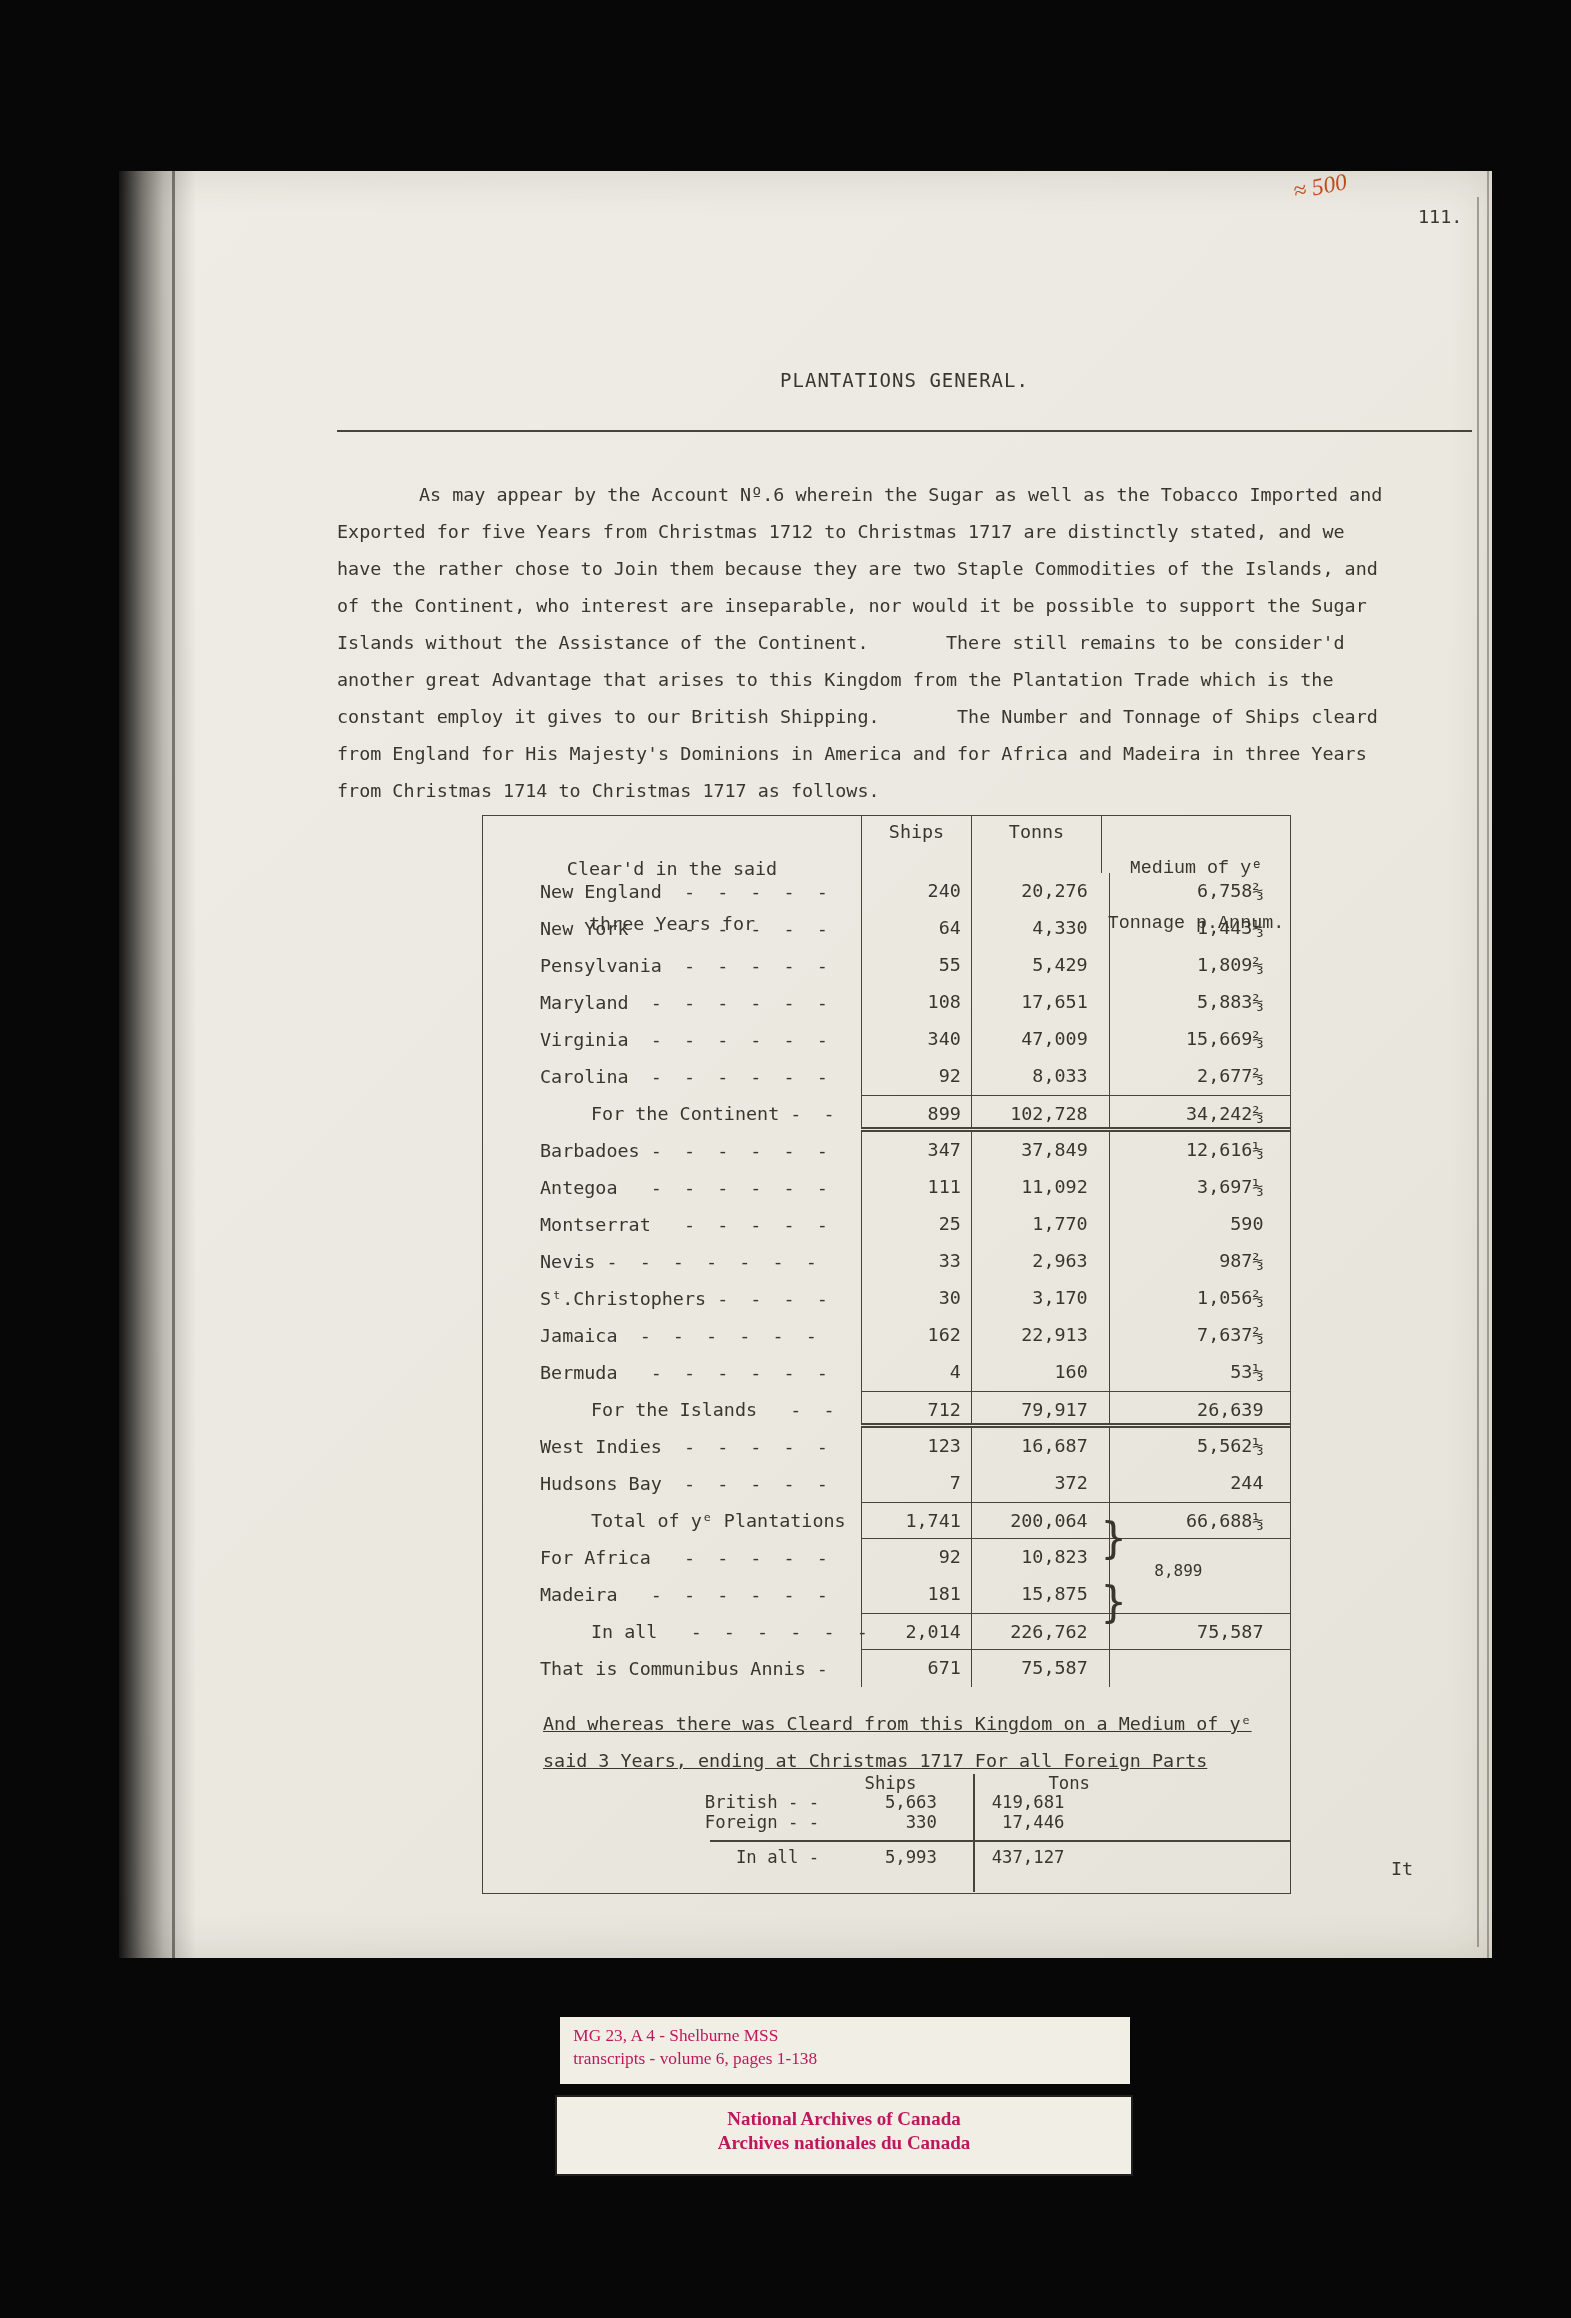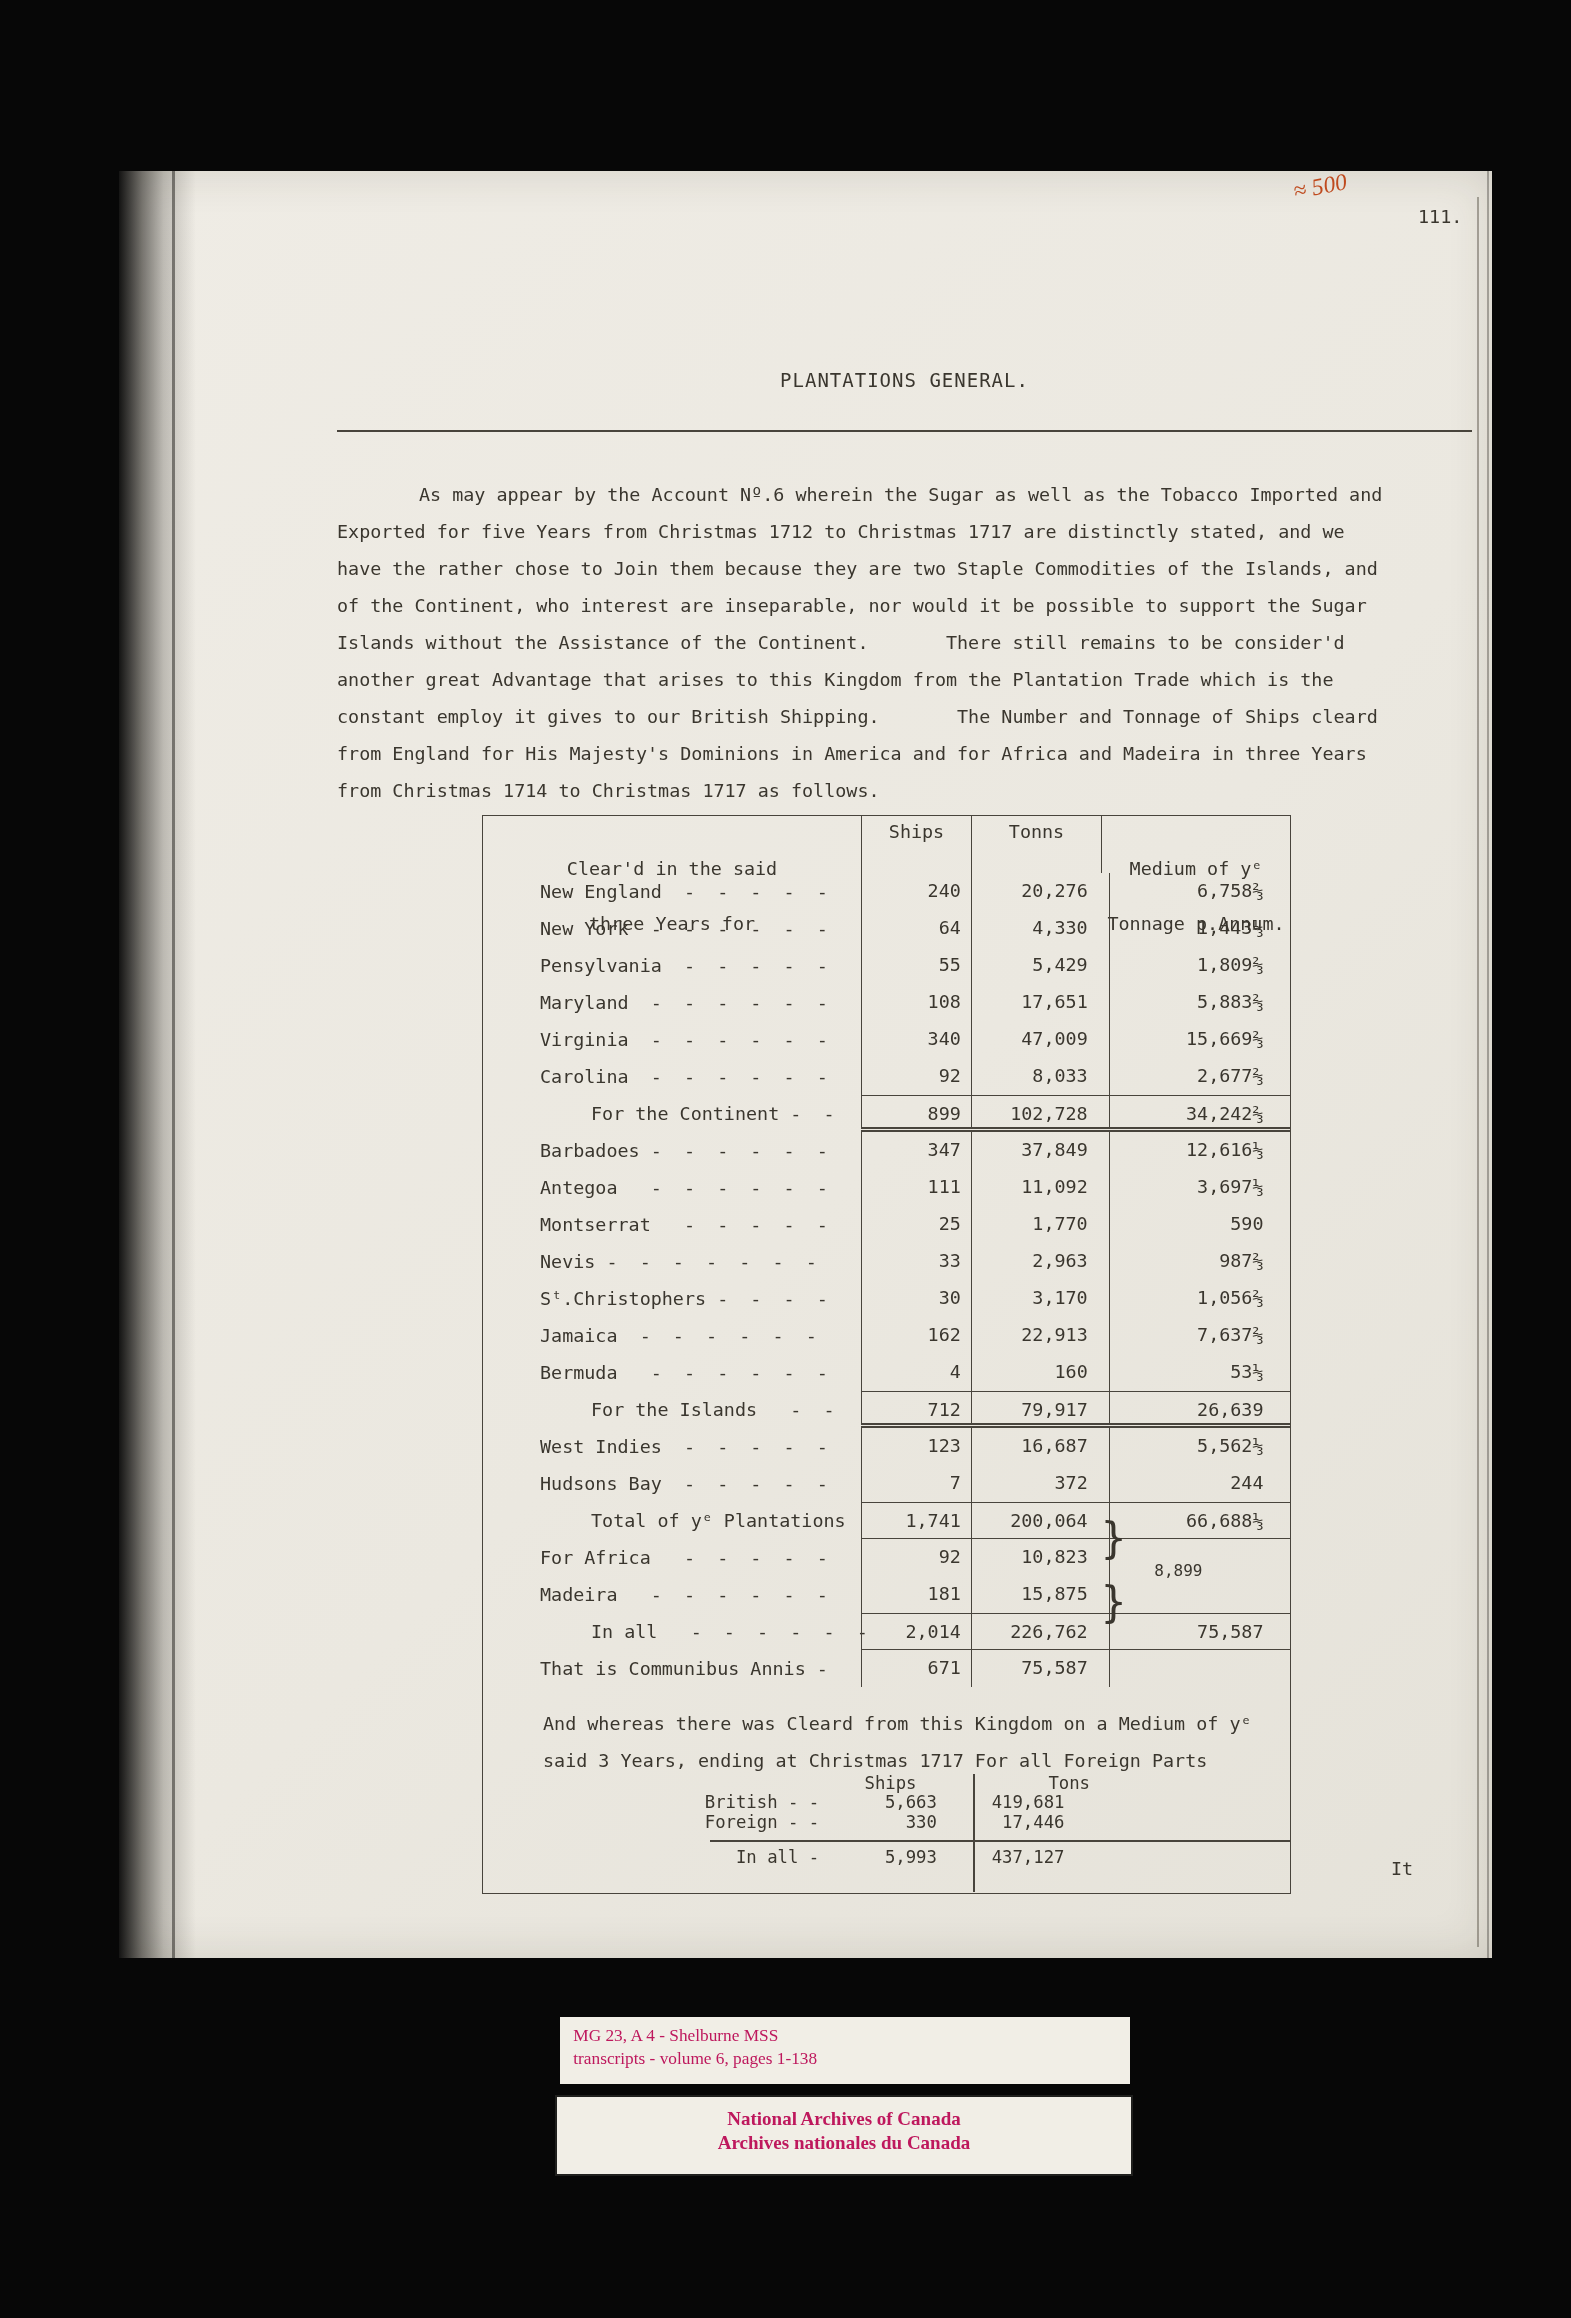--- a/index.html
+++ b/index.html
@@ -39,21 +39,21 @@
   .pline.indent{text-indent:82px;}
 
   
   .tablebox{position:absolute;left:363px;top:644px;width:809px;height:1079px;
         border:1.5px solid var(--line);box-sizing:border-box;font-size:18.4px;}
   .thead{display:flex;height:57px;}
   .thead .hcell{box-sizing:border-box;padding-top:7.1px;line-height:18.4px;text-align:center;white-space:pre;}
   .hc1{width:378px;}
   .hc2{width:110px;border-left:1.5px solid var(--line);}
   .hc3{width:130px;border-left:1.5px solid var(--line);}
-  .hc4{flex:1;border-left:1.5px solid var(--line);}
+  .hc4{flex:1;border-left:1.5px solid var(--line);font-family:Liberation Mono, monospace;}
 
   .trow{display:flex;height:37px;}
   .c1{width:378px;line-height:37px;white-space:pre;box-sizing:border-box;}
   .ind1{padding-left:57px;}
   .ind2{padding-left:108px;}
   .nums{display:flex;flex:1;box-sizing:border-box;}
   .c2,.c3,.c4{box-sizing:border-box;border-left:1.5px solid var(--line);
         line-height:36px;text-align:right;white-space:pre;}
   .c2{width:110px;padding-right:10.2px;}
   .c3{width:130px;padding-right:13.3px;}
@@ -61,21 +61,21 @@
   .rt .nums{border-top:1.5px solid var(--line);justify-content:flex-end;}
   .rb .nums{border-bottom:1.5px solid var(--line);}
   .rbd .nums{border-bottom:5.1px double var(--line);}
 
   .brace-overlay{position:absolute;left:618px;top:718px;width:186px;height:73px;
         display:flex;align-items:center;}
   .braces::before{content:"}\A}";white-space:pre;line-height:64px;font-size:42px;display:block;}
   .brace-val{margin-left:28px;font-size:16px;}
 
   .note{position:absolute;left:60px;top:889px;font-size:18.4px;}
-  .nline{height:37px;line-height:37px;white-space:pre;}
+  .nline{height:37px;line-height:37px;white-space:pre;text-decoration:underline;}
 
   
   .subtable{position:absolute;left:0;top:958px;width:100%;height:118px;font-size:17.3px;}
   .srow{display:flex;line-height:19.4px;white-space:pre;}
   .s1{width:357px;text-align:right;box-sizing:border-box;}
   .s2{width:101px;text-align:right;box-sizing:border-box;padding-right:4.1px;}
   .s3{width:117px;margin-left:32px;text-align:right;box-sizing:border-box;padding-right:25.5px;}
   .shead .s2{text-align:center;padding-right:0;}
   .shead .s3{text-align:right;padding-right:0;}
   .srow.total{margin-top:15.3px;}

